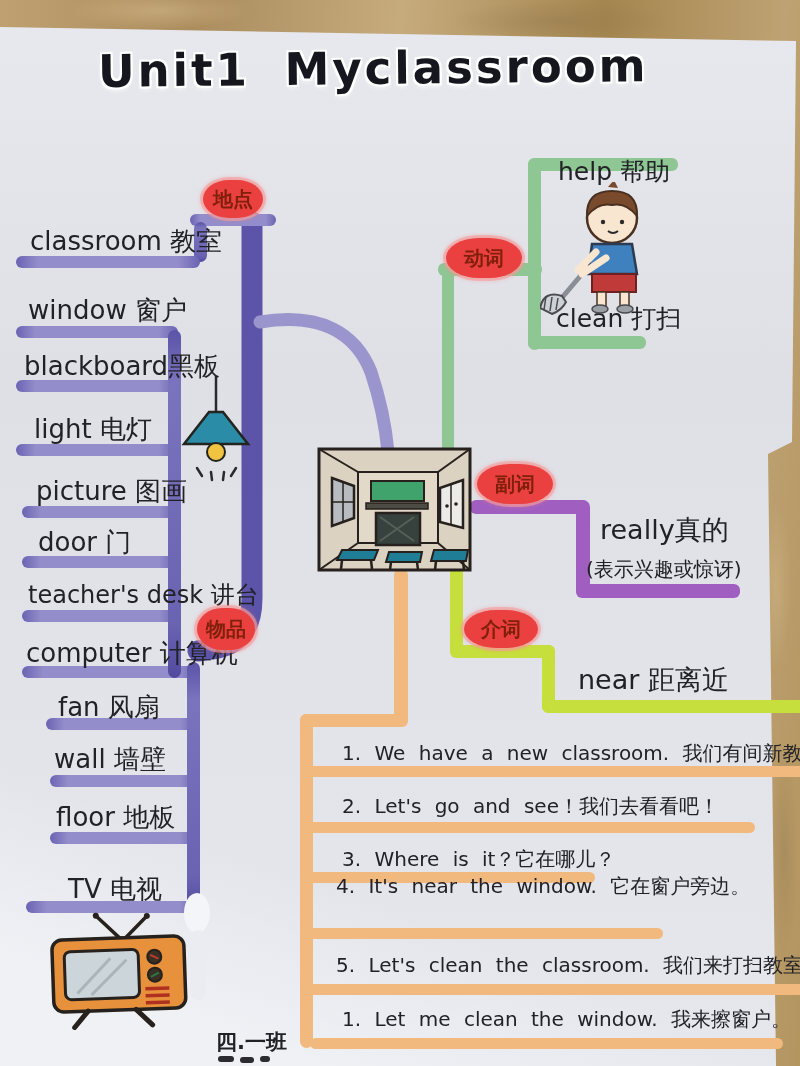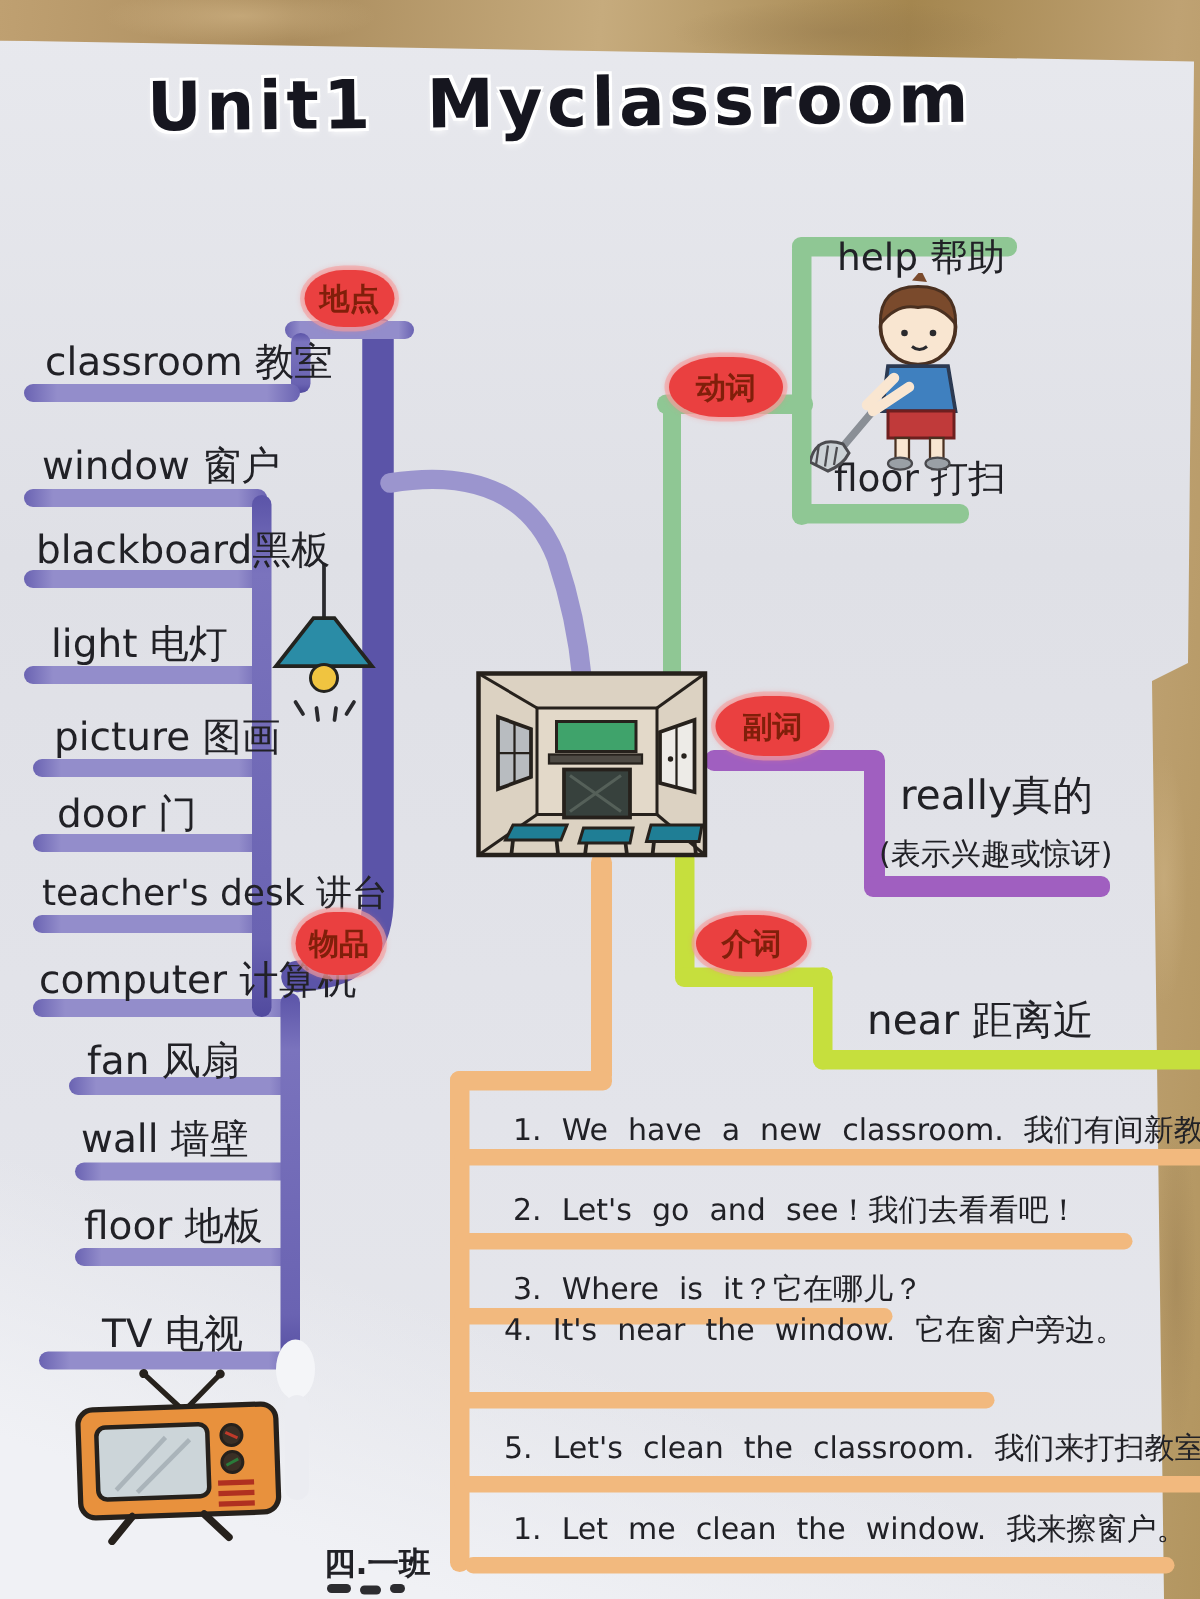--- a/index.html
+++ b/index.html
@@ -106,21 +106,21 @@
 <div class="abs hw vocab" style="left:54px;top:742px;">wall 墙壁</div>
 <div class="abs hw vocab" style="left:56px;top:800px;">floor 地板</div>
 <div class="abs hw vocab" style="left:68px;top:872px;">TV 电视</div>
 
 <div class="abs bar green" style="left:438px;top:263px;width:104px;height:13px;"></div>
 <div class="abs vbar green" style="left:528px;top:160px;width:13px;height:190px;"></div>
 <div class="abs bar green" style="left:528px;top:158px;width:150px;height:13px;"></div>
 <div class="abs bar green" style="left:528px;top:336px;width:118px;height:13px;"></div>
 <div class="abs vbar green" style="left:442px;top:268px;width:12px;height:186px;"></div>
 <div class="abs hw" style="left:558px;top:124px;font-size:25px;margin-top:31px;">help 帮助</div>
-<div class="abs hw" style="left:556px;top:302px;font-size:25px;">floor 打扫</div>
+<div class="abs hw" style="left:556px;top:302px;font-size:25px;">clean 打扫</div>
 
 <svg class="abs" style="left:540px;top:182px;" width="135" height="135" viewBox="0 0 135 135">
   <line x1="42" y1="92" x2="20" y2="118" stroke="#8a8f96" stroke-width="5" stroke-linecap="round"></line>
   <path d="M22,114 Q4,108 0,126 L12,132 Q22,128 26,120 Z" fill="#ccd2d6" stroke="#4c4c50" stroke-width="2"></path>
   <g stroke="#4c4c50" stroke-width="1.5">
       <line x1="6" y1="114" x2="4" y2="128"></line>
       <line x1="12" y1="115" x2="10" y2="129"></line>
       <line x1="18" y1="116" x2="16" y2="128"></line>
     </g>
   <path d="M68,5 L74,-2 L78,6 Z" fill="#7a4a2c"></path>

